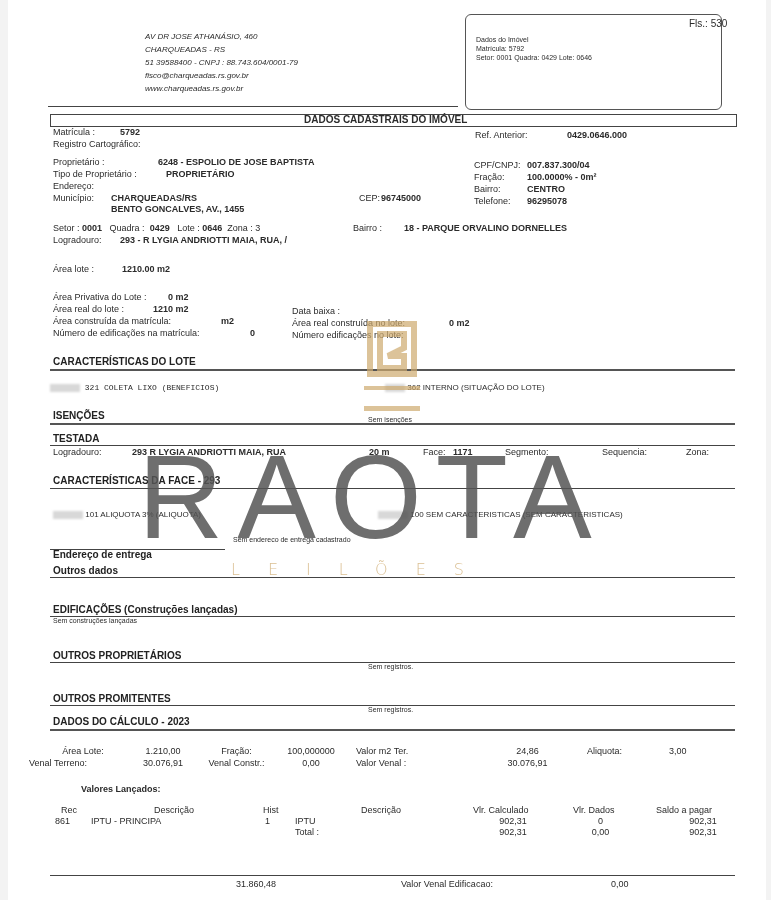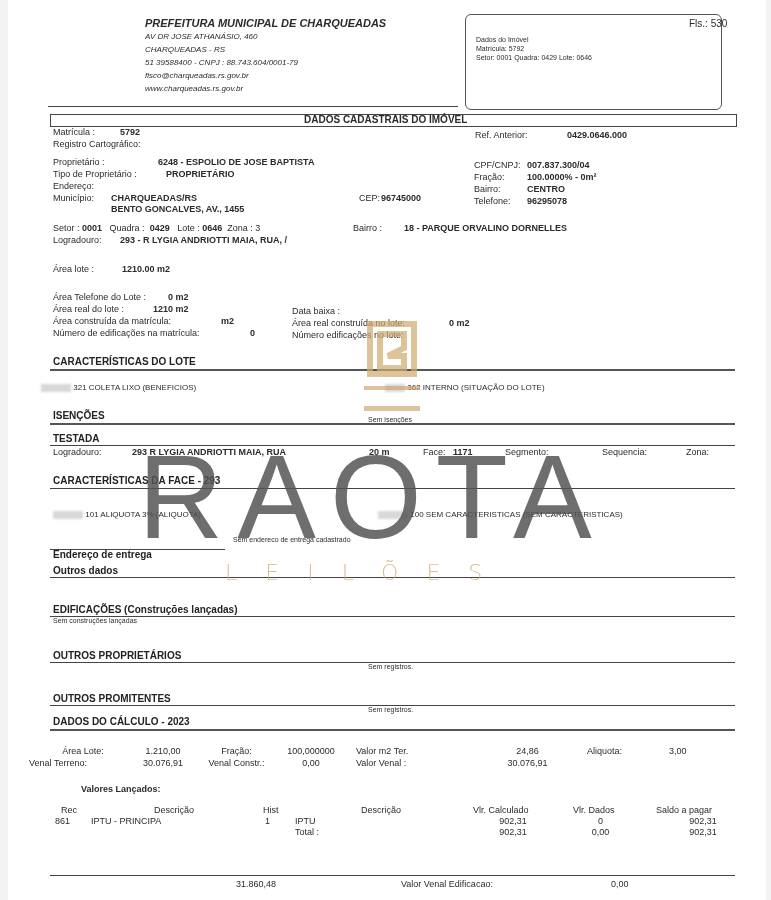--- a/index.html
+++ b/index.html
@@ -14,30 +14,29 @@
   .f8 { font-size:8px; }
   .f7 { font-size:7px; }
   .it { font-style:italic; }
   .hr { position:absolute; height:1px; background:#444; }
   .hr2 { position:absolute; height:2px; background:#555; }
   .sect { font-weight:bold; font-size:10px; color:#222; }
   .r { text-align:center; }
   .blur { display:inline-block; background:#d8d8d8; filter:blur(1px); height:8px; vertical-align:middle; }
   .wm-big { position:absolute; left:130px; top:438px; font-size:118px; letter-spacing:14px; color:rgba(85,85,85,0.85);
             font-family:"Liberation Sans", sans-serif; line-height:1; }
-  .wm-small { position:absolute; left:217px; top:560px; font-size:22px; letter-spacing:28px; color:rgba(205,170,110,0.75);
+  .wm-small { position:absolute; left:223px; top:560px; font-size:16px; letter-spacing:28px; color:rgba(205,170,110,0.75);
               font-family:"DejaVu Sans", sans-serif; font-weight:300; }
   .wm-logo { position:absolute; left:356px; top:318px; width:56px; height:106px; }
 </style>
 </head>
 <body>
 
 <div class="page">
 
-  <div class="abs b it f11" style="left:137px;top:17px;">PREFEITURA MUNICIPAL DE CHARQUEADAS</div>
   <div class="abs it f8" style="left:137px;top:32px;">AV DR JOSE ATHANÁSIO, 460</div>
   <div class="abs it f8" style="left:137px;top:45px;">CHARQUEADAS - RS</div>
   <div class="abs it f8" style="left:137px;top:58px;">51 39588400   -   CNPJ : 88.743.604/0001-79</div>
   <div class="abs it f8" style="left:137px;top:71px;">fisco@charqueadas.rs.gov.br</div>
   <div class="abs it f8" style="left:137px;top:84px;">www.charqueadas.rs.gov.br</div>
 
   <div class="abs" style="left:457px;top:14px;width:255px;height:94px;border:1px solid #555;border-radius:6px;"></div>
   <div class="abs f10" style="left:681px;top:18px;">Fls.: 530</div>
   <div class="abs f7" style="left:468px;top:36px;">Dados do Imóvel</div>
   <div class="abs f7" style="left:468px;top:45px;">Matrícula: 5792</div>
@@ -76,36 +75,36 @@
 
   <div class="abs f9" style="left:45px;top:223px;"><span>Setor :</span> <b>0001</b>&nbsp;&nbsp;&nbsp;<span>Quadra :</span>&nbsp;&nbsp;<b>0429</b>&nbsp;&nbsp;&nbsp;<span>Lote :</span> <b>0646</b>&nbsp;&nbsp;<span>Zona : 3</span></div>
   <div class="abs f9" style="left:345px;top:223px;">Bairro :</div>
   <div class="abs b f9" style="left:396px;top:223px;">18 - PARQUE ORVALINO DORNELLES</div>
   <div class="abs f9" style="left:45px;top:235px;">Logradouro:</div>
   <div class="abs b f9" style="left:112px;top:235px;">293 - R LYGIA ANDRIOTTI MAIA, RUA,  /</div>
 
   <div class="abs f9" style="left:45px;top:264px;">Área lote :</div>
   <div class="abs b f9" style="left:114px;top:264px;">1210.00 m2</div>
 
-  <div class="abs f9" style="left:45px;top:292px;">Área Telefone do Lote :</div>
+  <div class="abs f9" style="left:45px;top:292px;">Área Privativa do Lote :</div>
   <div class="abs b f9" style="left:160px;top:292px;">0 m2</div>
   <div class="abs f9" style="left:45px;top:304px;">Área real do lote :</div>
   <div class="abs b f9" style="left:145px;top:304px;">1210 m2</div>
   <div class="abs f9" style="left:45px;top:316px;">Área construída da matrícula:</div>
   <div class="abs b f9" style="left:213px;top:316px;">m2</div>
   <div class="abs f9" style="left:45px;top:328px;">Número de edificações na matrícula:</div>
   <div class="abs b f9" style="left:242px;top:328px;">0</div>
   <div class="abs f9" style="left:284px;top:306px;">Data baixa :</div>
   <div class="abs f9" style="left:284px;top:318px;">Área real construída no lote:</div>
   <div class="abs b f9" style="left:441px;top:318px;">0 m2</div>
   <div class="abs f9" style="left:284px;top:330px;">Número edificações no lote:</div>
 
   <div class="abs sect" style="left:45px;top:356px;">CARACTERÍSTICAS DO LOTE</div>
   <div class="hr2" style="left:42px;top:369px;width:685px;"></div>
-  <div class="abs f8" style="left:33px;top:383px;"><span class="blur" style="width:30px;"></span> <span>321  COLETA LIXO (BENEFICIOS)</span></div>
+  <div class="abs f8" style="left:42px;top:383px;font-family:Liberation Mono, monospace;"><span class="blur" style="width:30px;"></span> <span>321  COLETA LIXO (BENEFICIOS)</span></div>
   <div class="abs f8" style="left:377px;top:383px;"><span class="blur" style="width:20px;"></span> <span>362  INTERNO (SITUAÇÃO DO LOTE)</span></div>
 
   <div class="abs sect" style="left:45px;top:410px;">ISENÇÕES</div>
   <div class="abs f7" style="left:360px;top:416px;">Sem isenções</div>
   <div class="hr2" style="left:42px;top:423px;width:685px;"></div>
 
   <div class="abs sect" style="left:45px;top:433px;">TESTADA</div>
   <div class="hr" style="left:42px;top:445px;width:685px;"></div>
   <div class="abs f9" style="left:45px;top:447px;">Logradouro:</div>
   <div class="abs b f9" style="left:124px;top:447px;">293 R LYGIA ANDRIOTTI MAIA, RUA</div>

